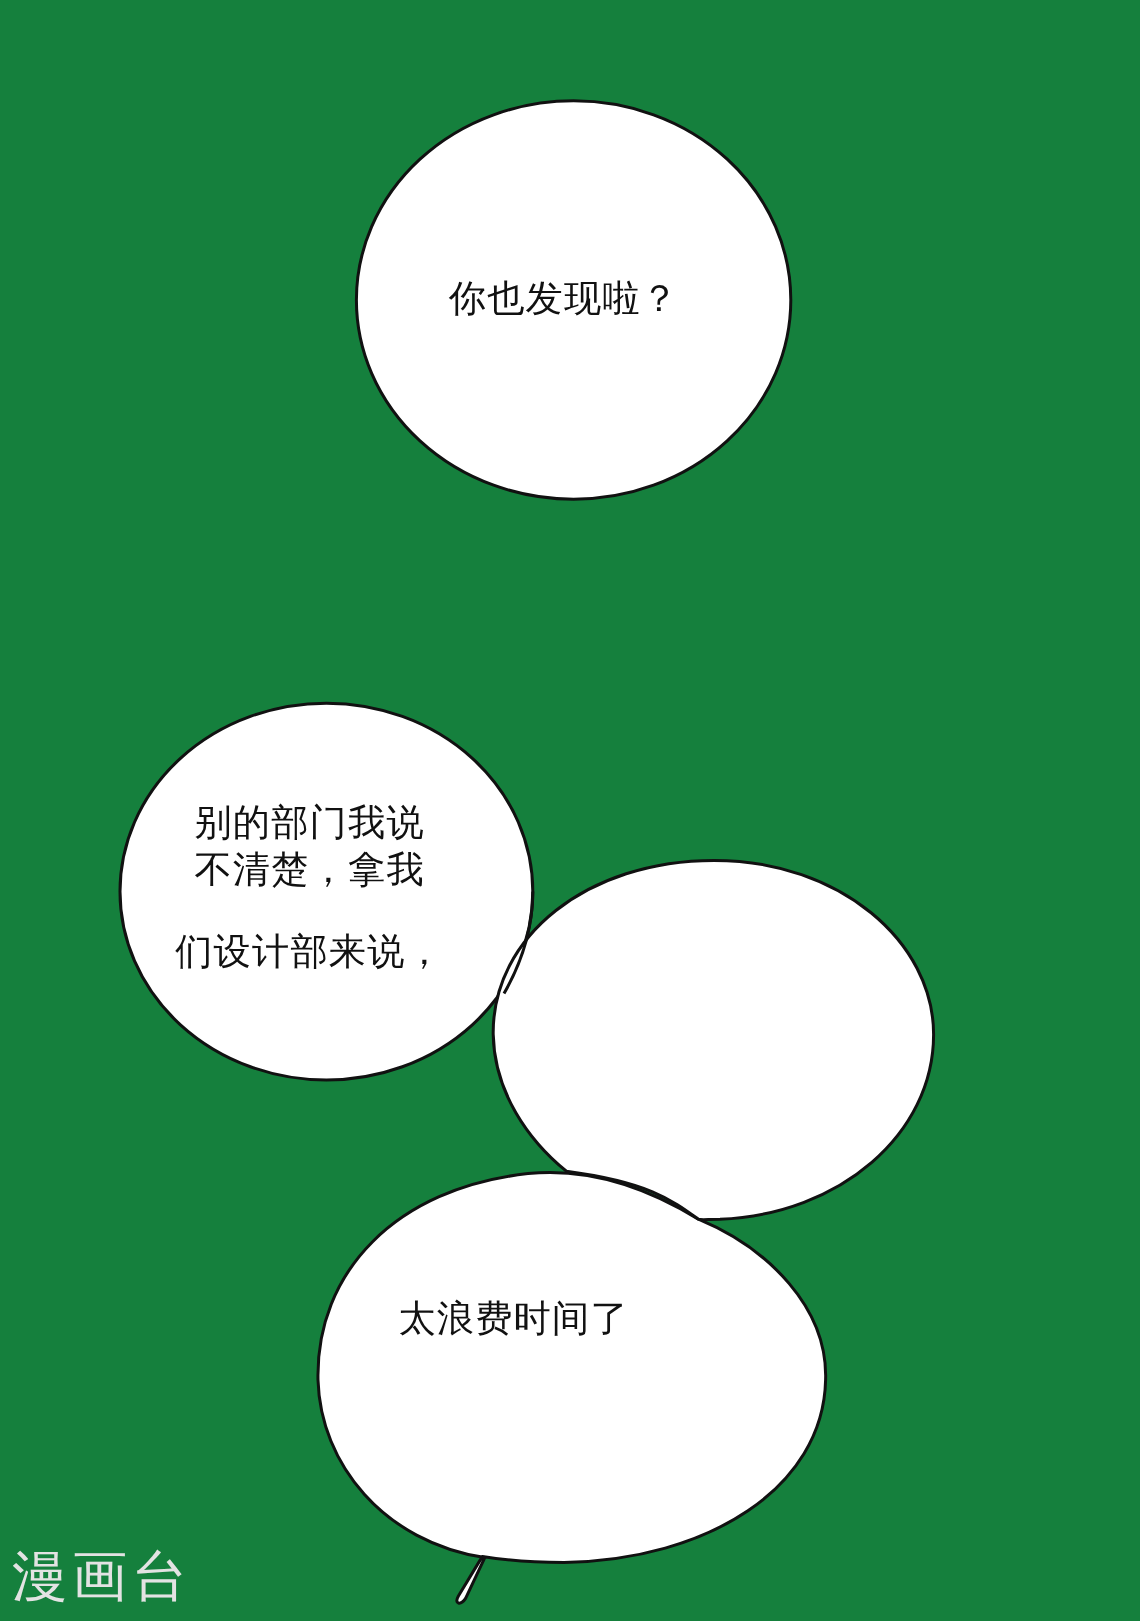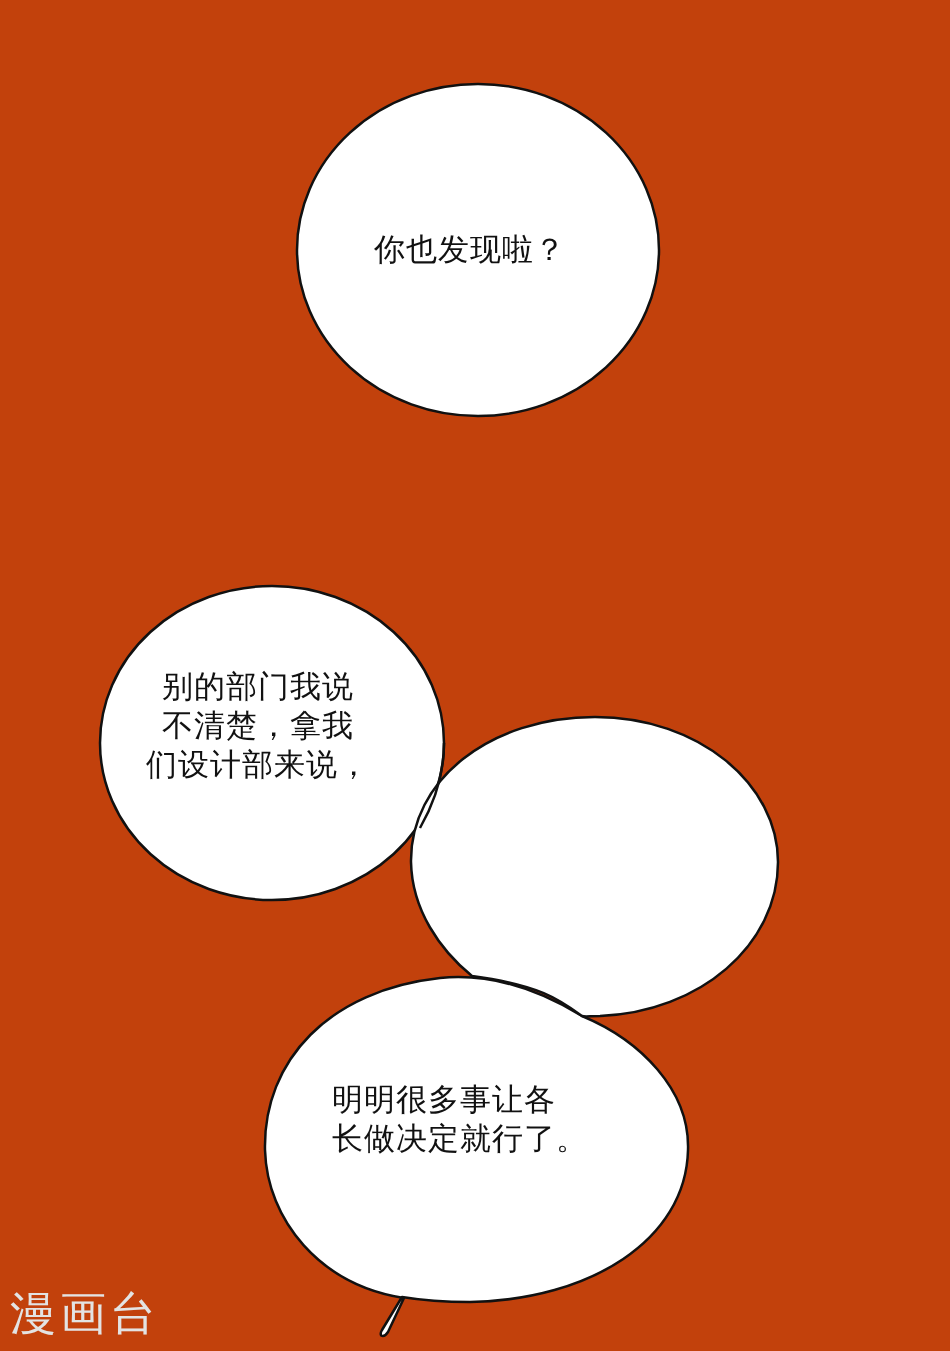--- a/index.html
+++ b/index.html
@@ -12,21 +12,21 @@
       height: 1351px;
       position: relative;
       overflow: hidden;
       font-family: "DejaVu Sans", sans-serif;
     }
     .page {
       position: absolute;
       left: 0; top: 0;
       width: 950px;
       height: 1351px;
-      background: #c2410c;
+      background: #15803d;
     }
     svg.bubbles {
       position: absolute;
       left: 0; top: 0;
       width: 950px;
       height: 1351px;
     }
     .text {
       position: absolute;
       color: #111111;
@@ -77,24 +77,23 @@
              C 410 780, 490 717, 595 717 Z" fill="#ffffff" stroke="#111111" stroke-width="2.5" stroke-linejoin="miter"></path>
 
     <path d="M 444 743 C 444 770, 436 800, 420 828" fill="none" stroke="#111111" stroke-width="2.5"></path>
   </svg>
 
   <div class="text" style="left:374px; top:230px;">你也发现啦？</div>
 
   <div style="position:absolute; left:146px; top:667px;text-align:center;">
     <div class="text" style="position:relative;">别的部门我说</div>
     <div class="text" style="position:relative;">不清楚，拿我</div>
-    <div class="text" style="position:relative;">们设计部来说，</div>
+    <div class="text" style="position:relative;margin-top:29px;">们设计部来说，</div>
   </div>
 
 
   <div style="position:absolute; left:332px; top:1080px;">
-    <div class="text" style="position:relative;">明明很多事让各</div>
-    <div class="text" style="position:relative;">长做决定就行了。</div>
+    <div class="text" style="position:relative;">太浪费时间了</div>
   </div>
 
   <div class="watermark">漫画台</div>
 
 </div>
 
 </body></html>

